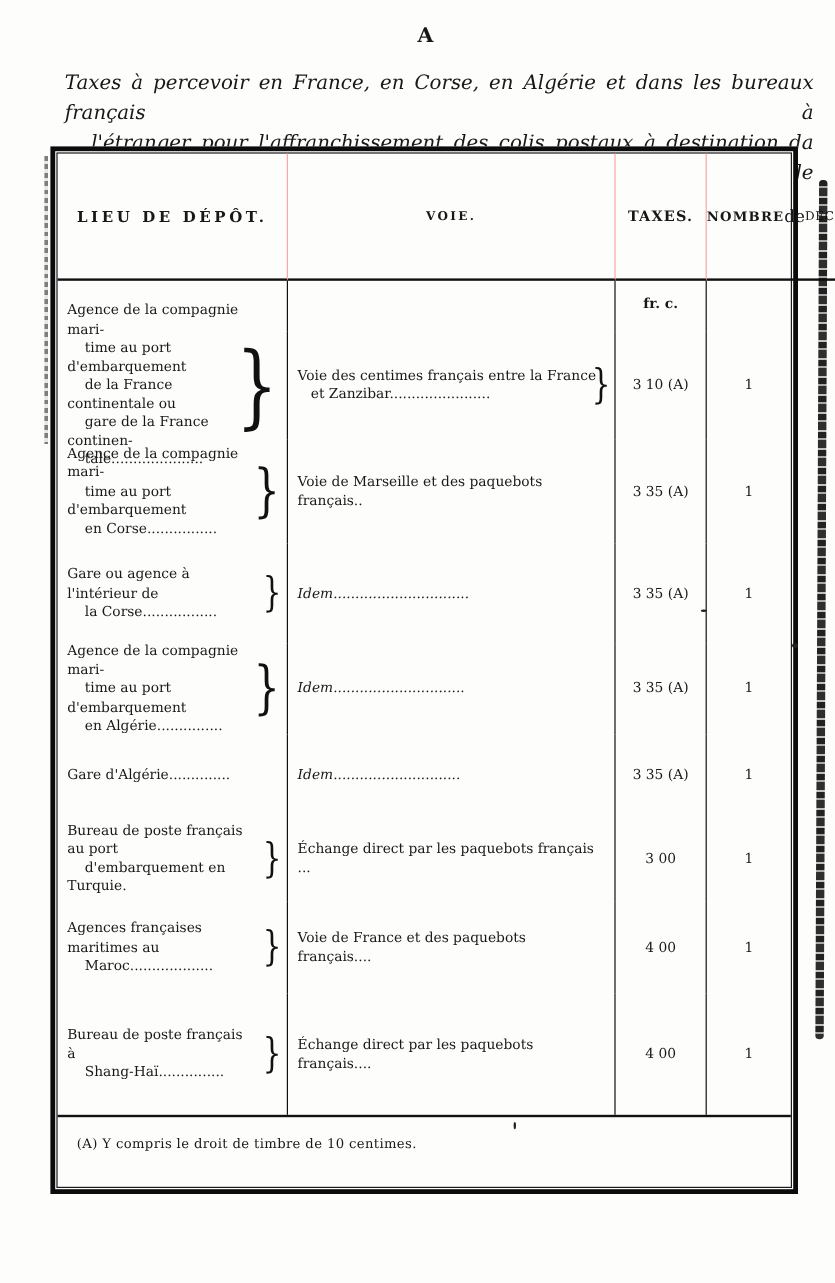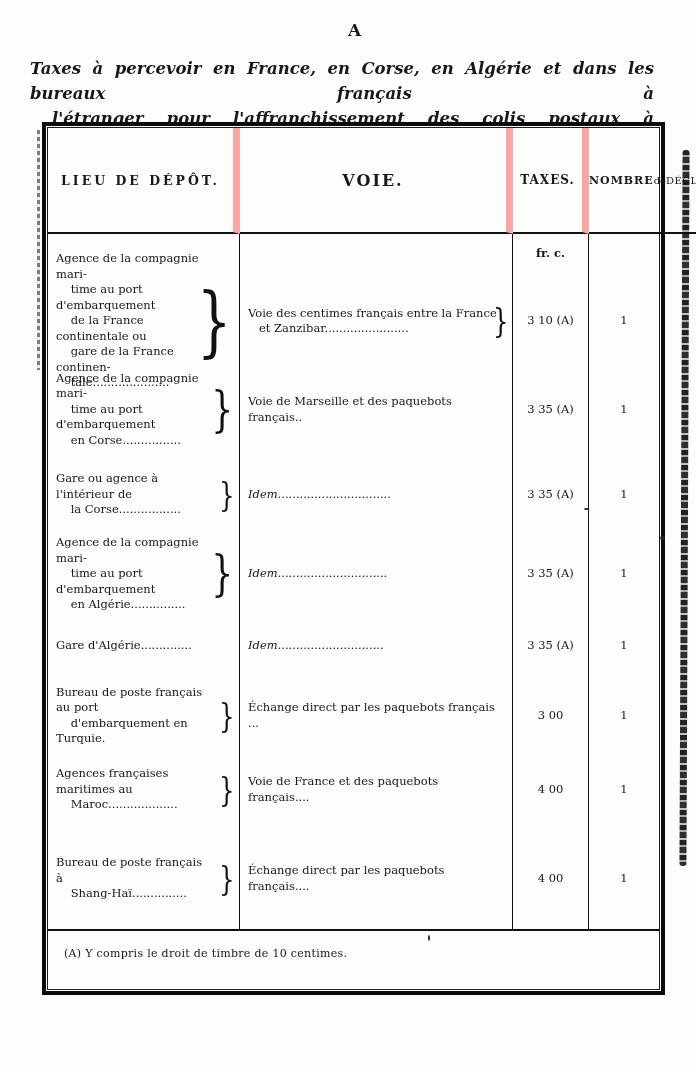--- a/index.html
+++ b/index.html
@@ -13,22 +13,22 @@
   }
   .page{position:absolute;inset:0;}
 
   
   .section-letter{
     position:absolute;top:20px;left:0;right:0;
     text-align:center;font-size:17px;font-weight:bold;
     letter-spacing:1px;text-indent:14px;
   }
   .doc-title{
-    position:absolute;top:56px;left:30px;width:624px;
-    font-style:italic;font-weight:bold;
+    position:absolute;top:56px;left:54px;width:624px;
+    font-style:italic;font-weight:normal;
     font-size:16.5px;line-height:25px;
     word-spacing:3px;
   }
   .doc-title .tline{white-space:nowrap;}
   .doc-title .tline.just{text-align:justify;text-align-last:justify;white-space:normal;}
   .doc-title .tline.ind{padding-left:22px;}
 
   
   .grid-table{
     position:absolute;left:42px;top:122px;width:623px;height:873px;
@@ -42,32 +42,32 @@
     display:flex;flex-direction:column;
   }
 
   
   .thead{
     display:grid;
     grid-template-columns:192px 273px 76px auto;
     height:106px;flex:0 0 auto;
   }
   .th{
-    border-right:7px solid #fca5a5;
+    border-right:1px solid #fca5a5;
     border-bottom:2px solid #111;
     display:flex;align-items:center;justify-content:center;
     text-align:center;
   }
   .th:last-child{border-right:none;}
   .h-lieu{font-size:12.5px;font-weight:bold;letter-spacing:3px;}
-  .h-voie{font-size:16px;font-weight:bold;letter-spacing:2px;}
+  .h-voie{font-size:10px;font-weight:bold;letter-spacing:2px;}
   .h-taxes{font-size:12px;font-weight:bold;letter-spacing:1px;}
   .h-nombre{flex-direction:row;line-height:12.5px;padding-top:2px;}
   .h-nombre .n0{font-size:11px;font-weight:bold;letter-spacing:1px;}
-  .h-nombre .n1,.h-nombre .n4{font-size:10px;}
+  .h-nombre .n1,.h-nombre .n4{font-size:14px;}
   .h-nombre .n2,.h-nombre .n3{font-size:10px;font-weight:normal;letter-spacing:.5px;}
   .h-nombre .n5{font-size:10.5px;}
 
   
   .tbody{
     display:grid;
     grid-template-columns:192px 273px 76px auto;
     grid-template-rows:42px 90px 87px 83px 76px 68px 71px 77px auto;
     flex:1 1 auto;
   }

